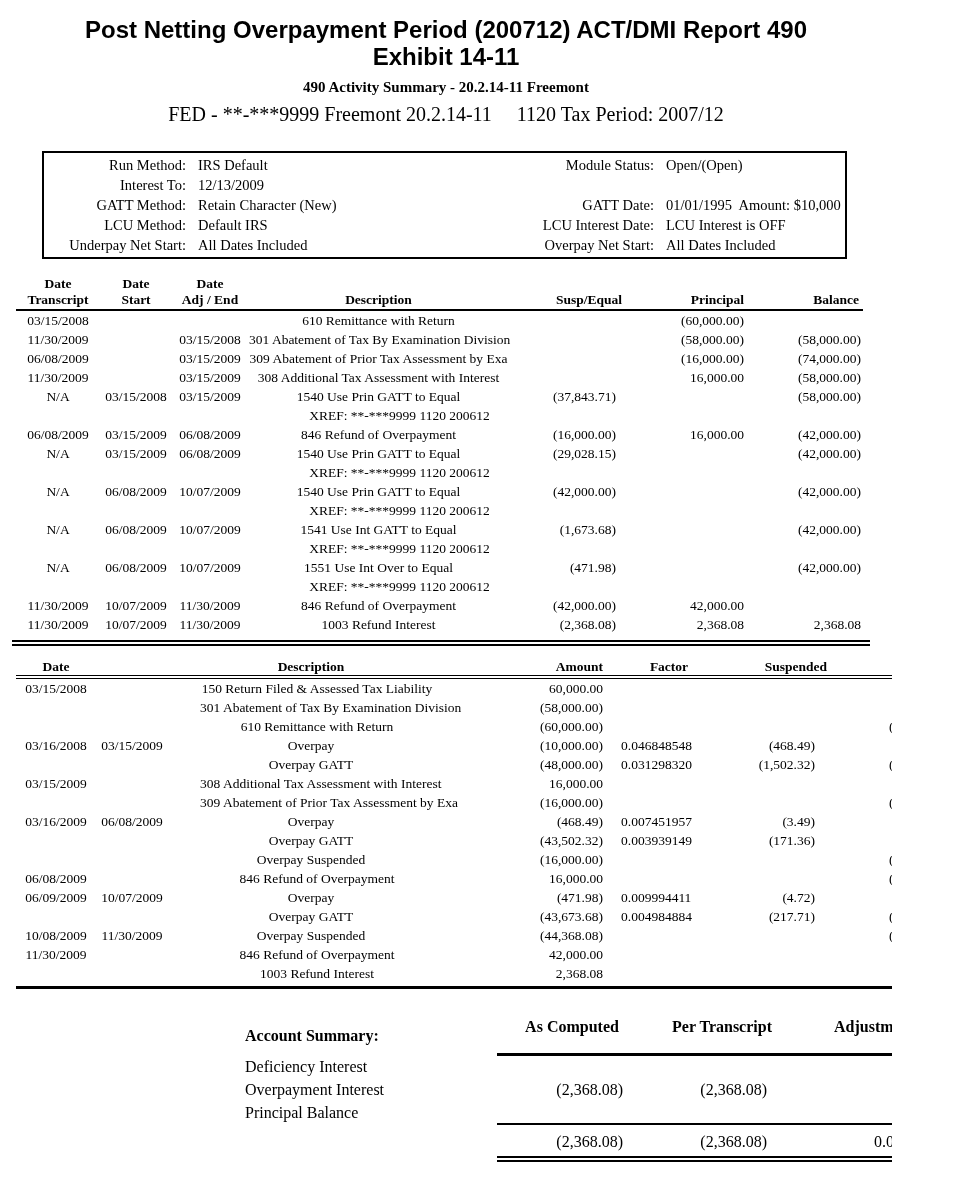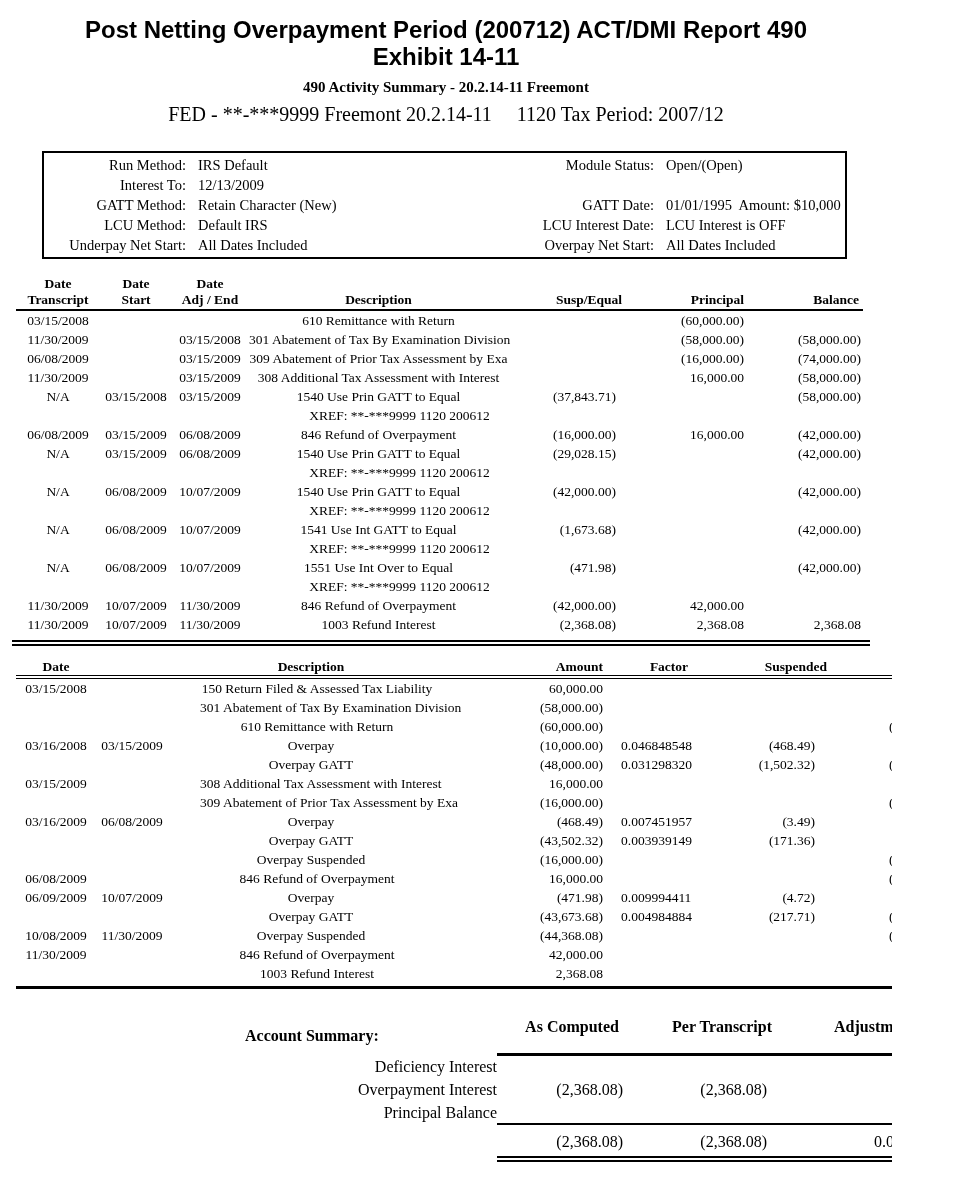--- a/index.html
+++ b/index.html
@@ -43,21 +43,21 @@
   .t2 .int{padding-right:12px;}
   .t2 thead td.h-factor{text-align:center;padding-left:0;}
 
   .dbl-rule{margin:6px 0 0 12px;width:858px;height:2px;
             border-top:2px solid #000;border-bottom:2px solid #000;}
   .thick-rule{margin:3px 0 0 16px;width:936px;height:3px;background:#000;}
 
   .summary{margin:29px 0 0 245px;width:707px;font-size:16px;}
   .summary thead td{font-weight:bold;line-height:18px;}
   .summary thead td.hv{border-bottom:3px solid #000;text-align:center;padding-bottom:17px;}
-  .summary tbody td{line-height:23px;text-align:right;}
+  .summary tbody td{line-height:23px;}
   .sv1{text-align:right;padding-right:24px;}
   .sv2{text-align:right;padding-right:30px;}
   .sv3{text-align:right;padding-right:50px;}
   .summary tr.sep td.line{border-top:2px solid #000;height:5px;line-height:5px;}
   .summary tr.sep td{height:5px;line-height:5px;}
   .dbl-rule-sm{margin-top:3px;height:2px;border-top:2px solid #000;border-bottom:2px solid #000;}
 </style>
 </head>
 <body>
 

